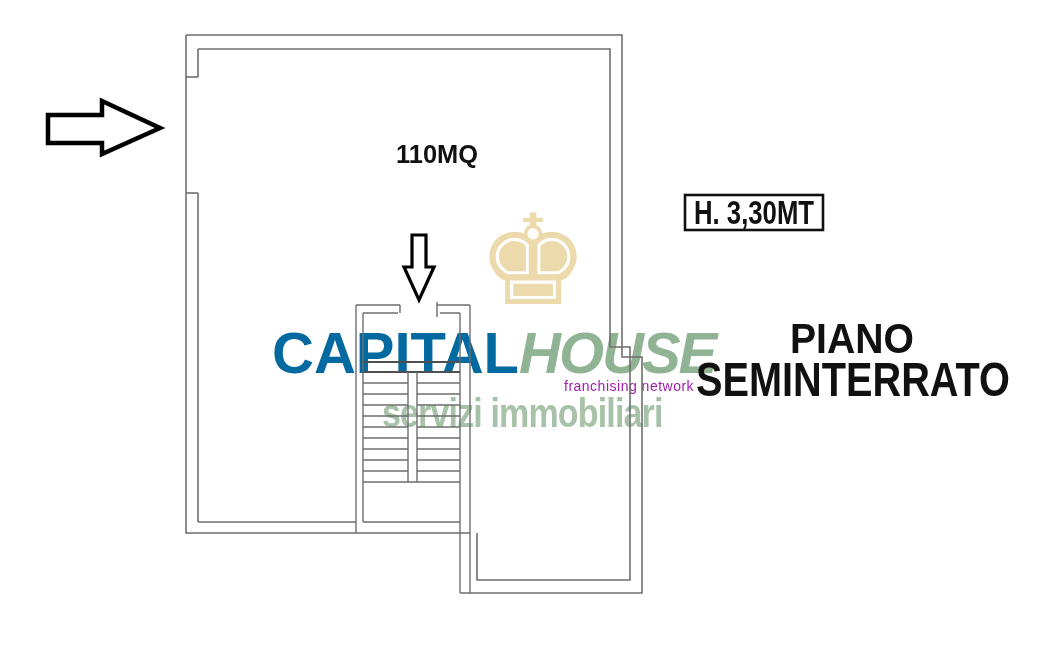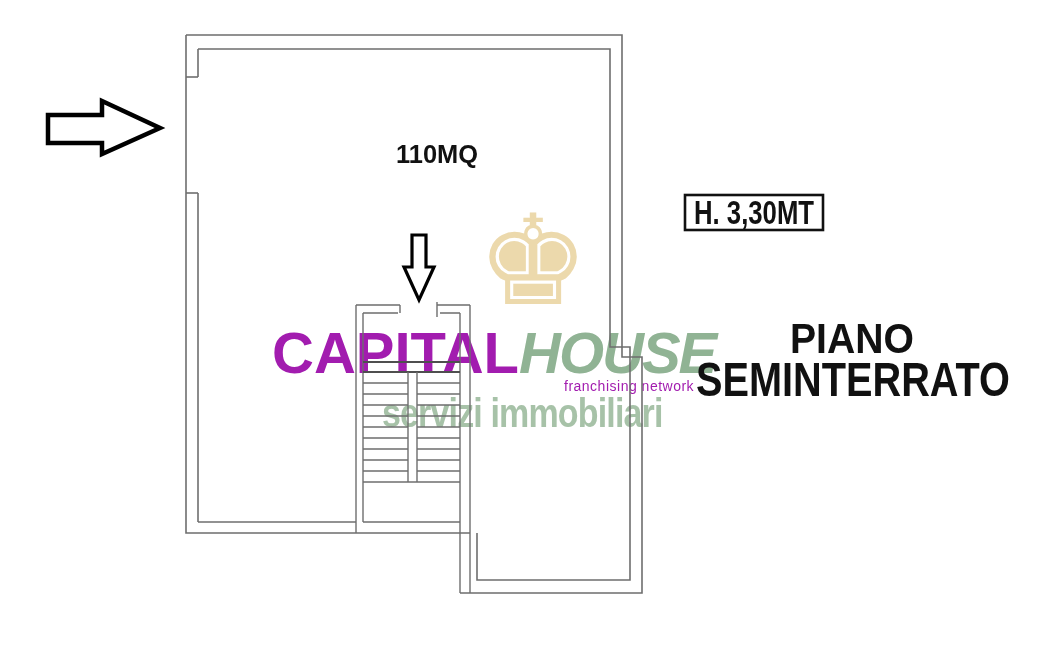--- a/index.html
+++ b/index.html
@@ -8,21 +8,21 @@
     font-family:"Liberation Sans",sans-serif;
   }
   
   .wm{position:absolute;z-index:1;white-space:nowrap;}
   .wm-crown{
     left:463px;top:198px;width:140px;text-align:center;
     font-family:"DejaVu Sans",sans-serif;
     font-size:125px;line-height:1;color:#ead5a4;opacity:.9;
   }
   .wm-brand{left:272px;top:324px;font-size:58px;line-height:1;font-weight:bold;}
-  .wm-brand .cap{color:#a21caf;letter-spacing:0px;}
+  .wm-brand .cap{color:#0369a1;letter-spacing:0px;}
   .wm-brand .hou{color:#90b394;font-style:italic;letter-spacing:-2px;}
   .wm-tag{left:564px;top:378px;font-size:14px;color:#a21caf;letter-spacing:.5px;}
   .wm-sub{
     left:382px;top:393px;font-size:40px;font-weight:bold;color:#a7c2a8;
     letter-spacing:-1px;transform:scaleX(.85);transform-origin:left top;line-height:1;
   }
   
   .plan-svg{position:absolute;left:0;top:0;z-index:2;}
   .wall{stroke:#6e6e6e;stroke-width:1.6;fill:none;}
   .stair{stroke:#6e6e6e;stroke-width:1.4;fill:none;}

